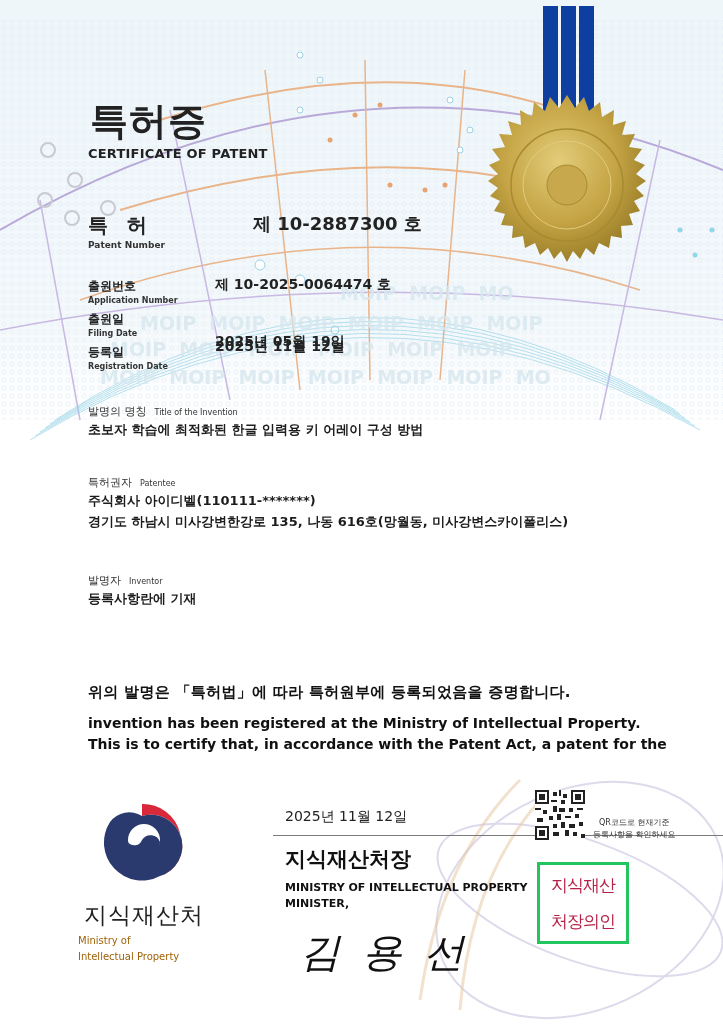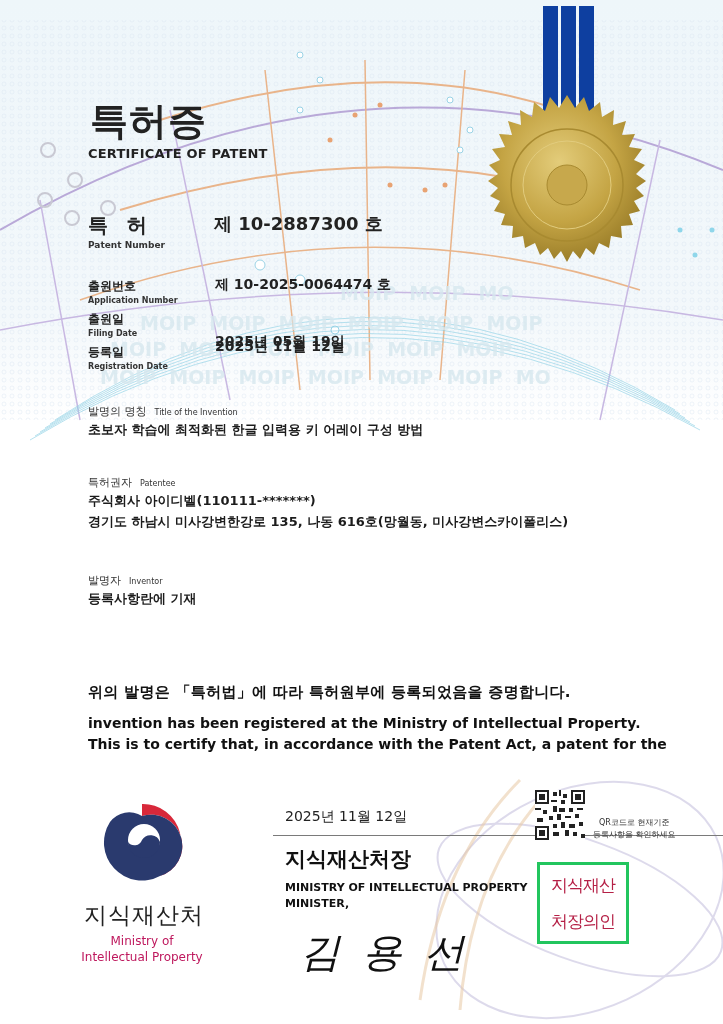--- a/index.html
+++ b/index.html
@@ -12,31 +12,31 @@
   .bg { position:absolute; left:0; top:0; width:723px; height:1024px; z-index:0; }
   .abs { position:absolute; z-index:2; }
 
   .title-ko { left:90px; top:96px; font-size:38px; font-weight:bold; letter-spacing:1px; color:#222; }
   .title-en { left:88px; top:146px; font-size:13px; font-weight:bold; color:#222; letter-spacing:0.2px; }
 
   .lbl-ko { font-size:12px; font-weight:bold; color:#222; }
   .lbl-ko.big { font-size:20px; letter-spacing:6px; }
   .lbl-en { font-size:8px; font-weight:bold; color:#333; margin-top:1px; }
   .val { font-size:14px; font-weight:bold; color:#222; }
-  .val.big { font-size:18px; }
+  .val.big { font-size:18px;margin-left:39px; }
 
   .sec-head { font-size:11px; color:#333; }
   .sec-head .en { font-size:8px; margin-left:8px; color:#333; }
   .sec-val { font-size:13px; font-weight:bold; color:#1c1c1c; line-height:21px; }
 
   .cert-ko { left:88px; top:683px; font-size:15px; font-weight:bold; color:#111; letter-spacing:0.3px; }
   .cert-en { left:88px; top:713px; font-size:14px; font-weight:bold; color:#111; line-height:21px; }
 
   .logo-text-ko { left:84px; top:900px; font-size:23px; color:#222; letter-spacing:1px; }
-  .logo-text-en { left:78px; top:933px; width:128px; text-align:center; font-size:12px; color:#be185d; line-height:16px; }
+  .logo-text-en { left:78px; top:933px; width:128px; font-size:10px; color:#a16207; line-height:16px; }
 
   .issue-date { left:285px; top:808px; font-size:14px; color:#222; }
   .rule { left:273px; top:835px; width:450px; height:1px; background:#7a7a7a; }
   .minister-ko { left:285px; top:845px; font-size:21px; font-weight:bold; color:#111; }
   .minister-en { left:285px; top:880px; font-size:11px; font-weight:bold; color:#111; line-height:16px; }
   .signature { left:300px; top:925px; font-family:"DejaVu Serif", serif; font-size:40px; color:#111; letter-spacing:22px; font-style:italic; }
 
   .qr { left:535px; top:790px; width:50px; height:50px; }
   .qr-text { left:593px; top:817px; font-size:8px; color:#333; line-height:12px; text-align:center; }
 

